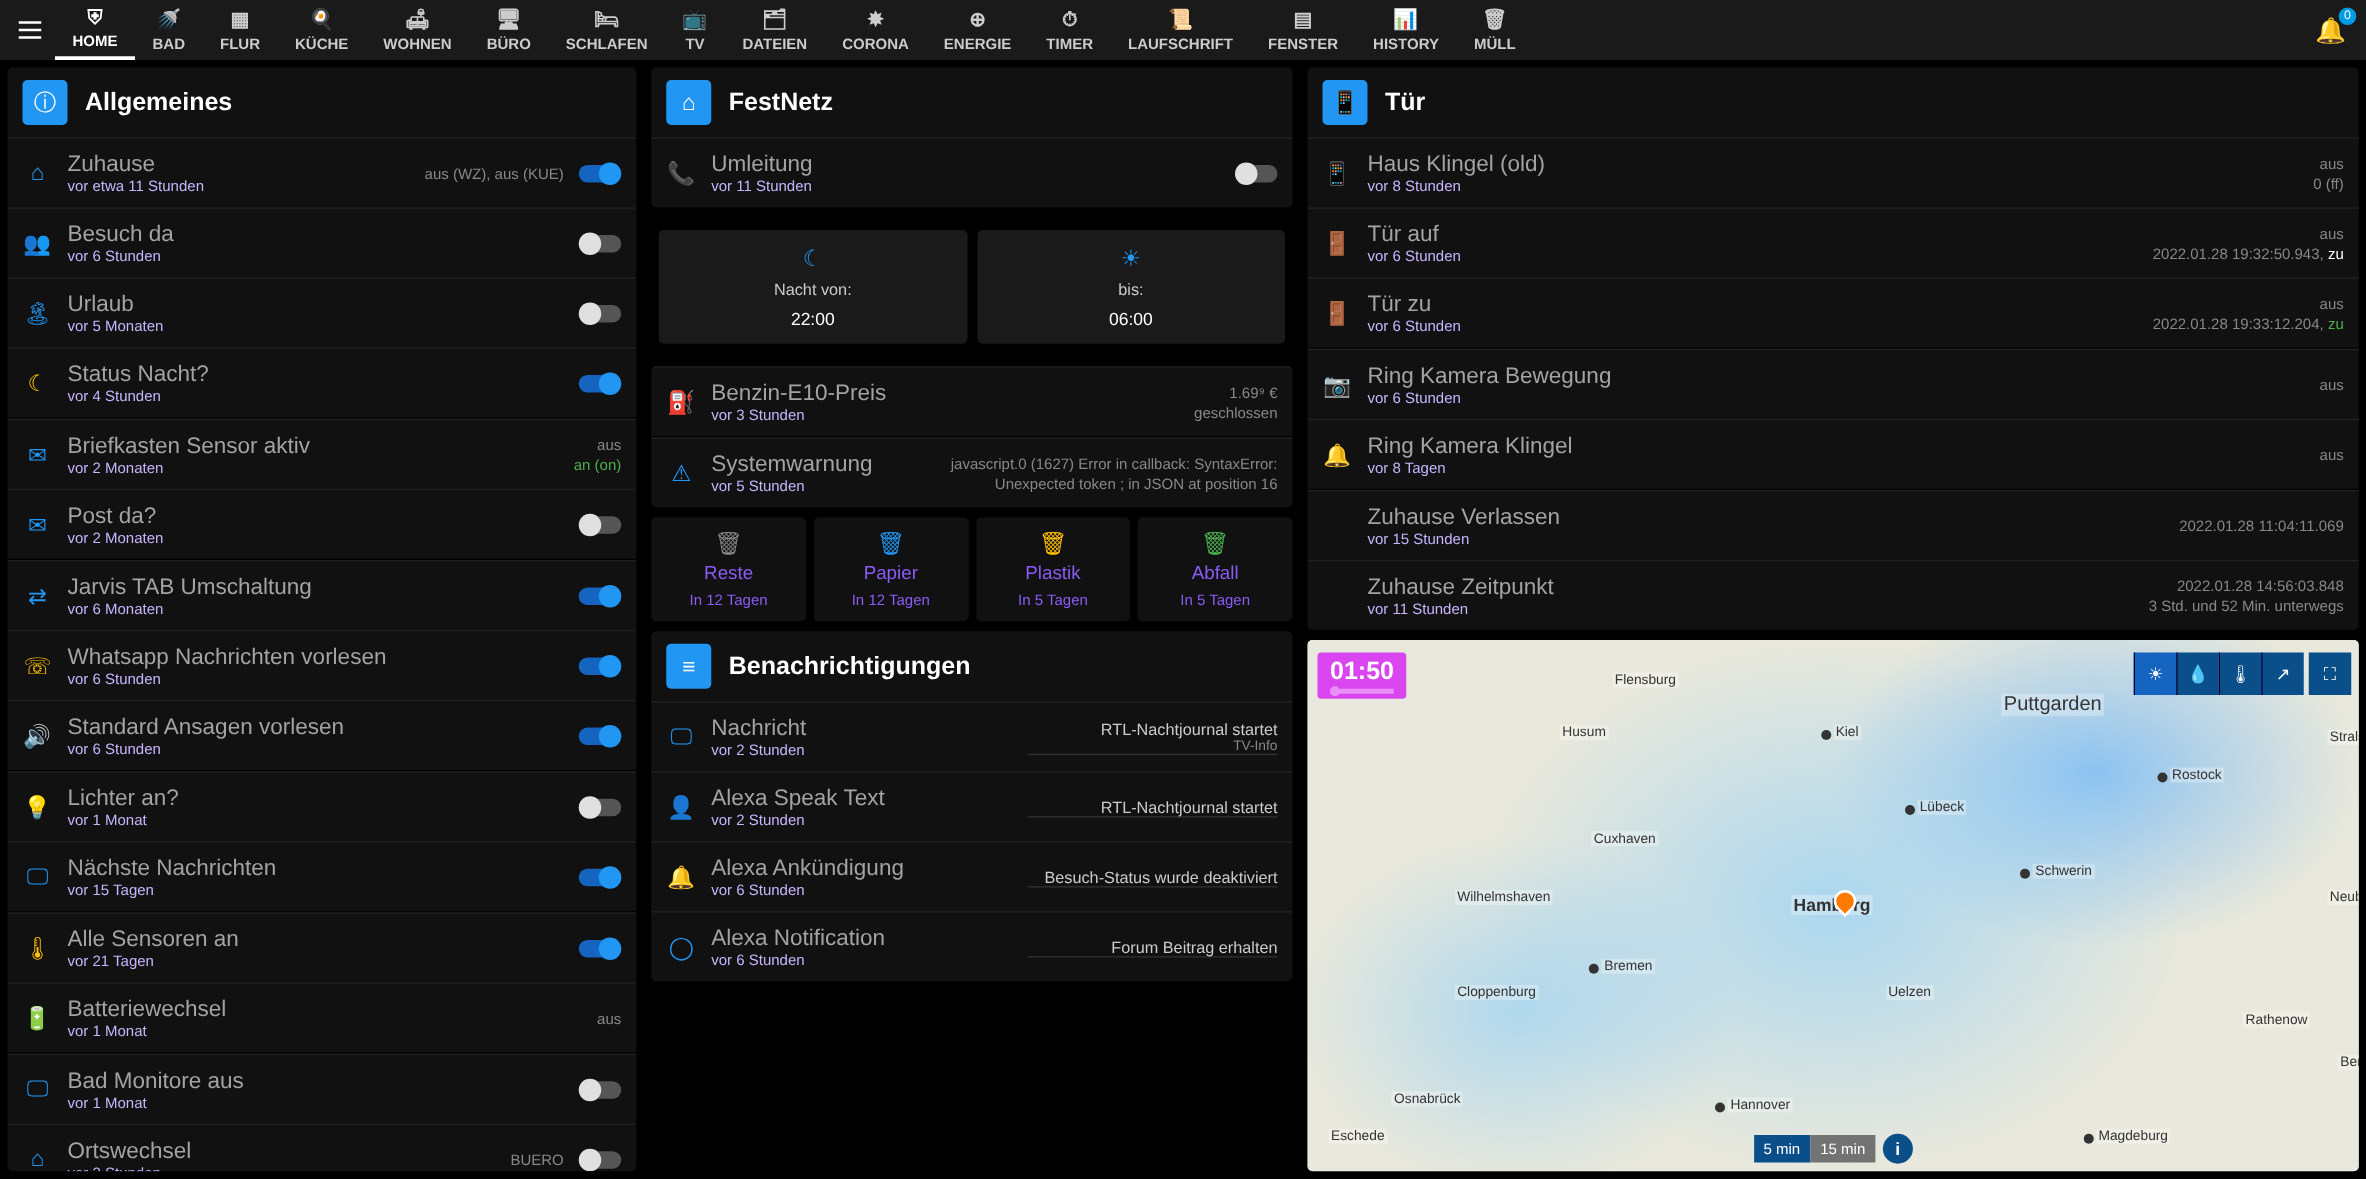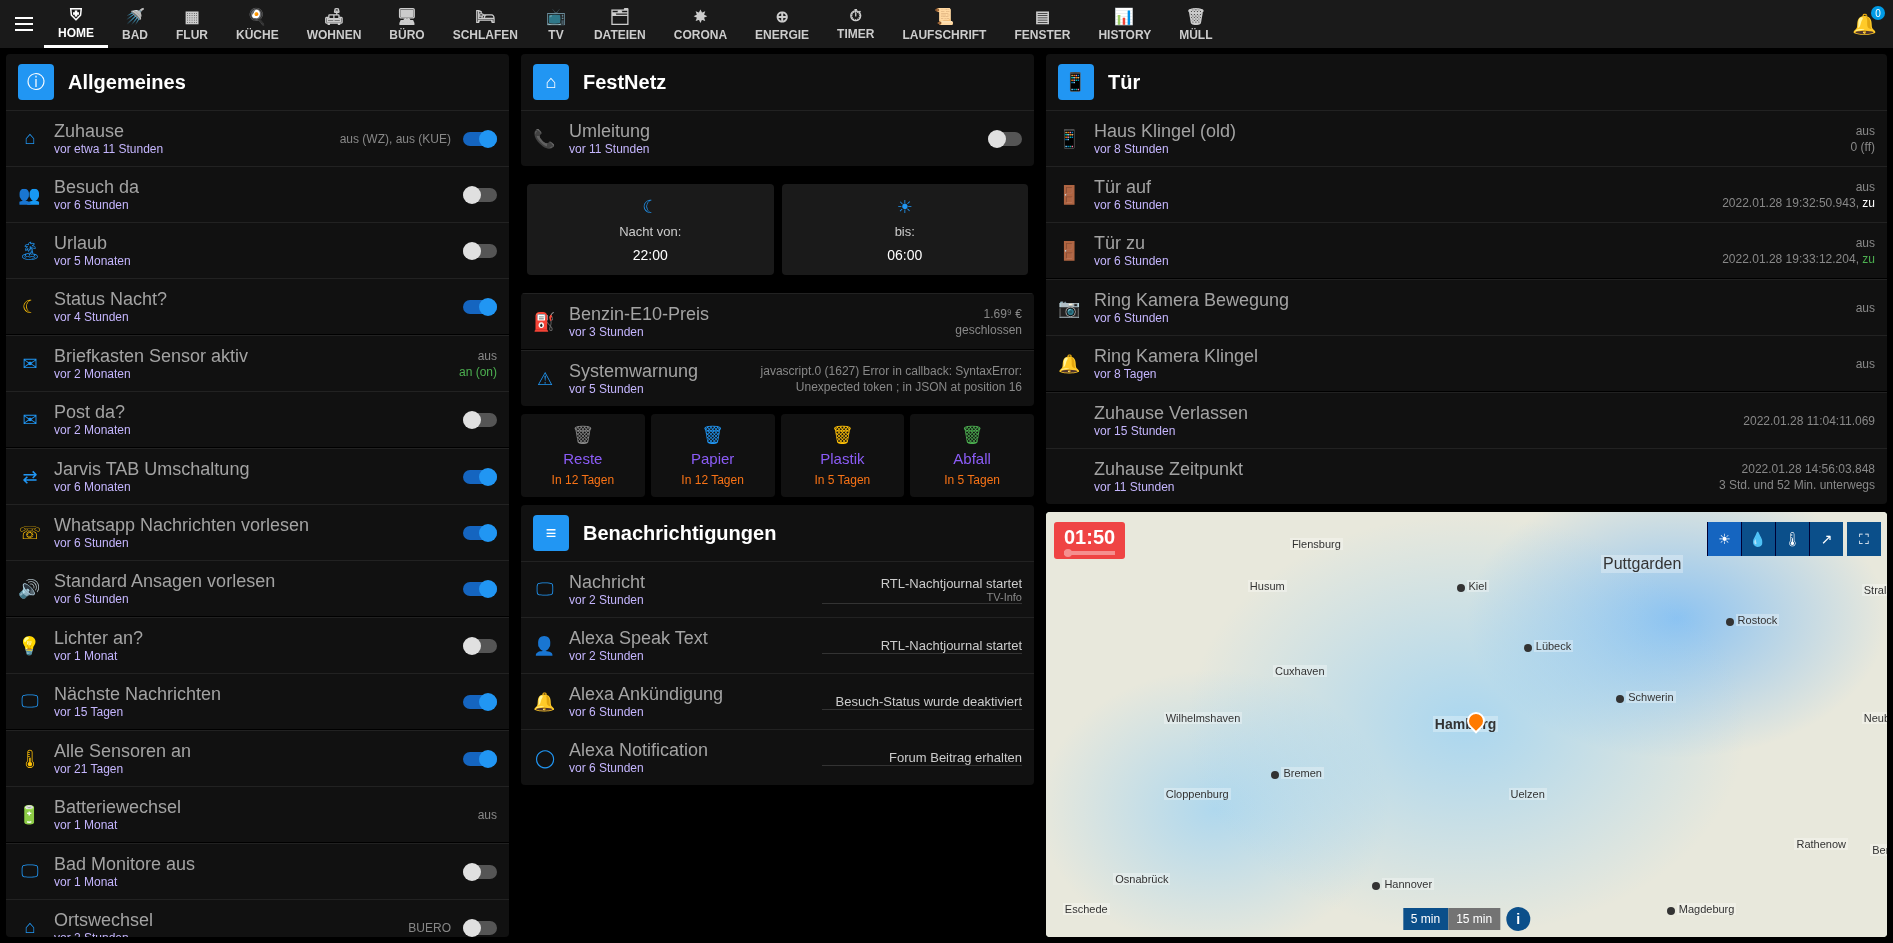--- a/index.html
+++ b/index.html
@@ -37,28 +37,28 @@
 .y{color:#ffc107}.b{color:#2196F3}.g{color:#4caf50}.grey{color:#888}.w{color:#fff}
 .twocards{display:flex;gap:8px}
 .smallcard{flex:1;background:#1a1a1a;border-radius:4px;padding:12px;text-align:center}
 .smallcard .sic{color:#2196F3;font-size:18px;margin-bottom:6px;display:block}
 .smallcard .lbl{font-size:13px;color:#ccc;margin-bottom:8px}
 .smallcard .val{font-size:14px;color:#fff}
 .fourcards{display:flex;gap:6px}
 .tiny{flex:1;background:#111;border-radius:4px;padding:10px 4px;text-align:center}
 .tiny .tic{font-size:18px;margin-bottom:4px;display:block}
 .tiny .tl{font-size:15px;color:#8b5cf6;margin-bottom:6px}
-.tiny .tv{font-size:12px;color:#f97316}
+.tiny .tv{font-size:12px;color:#8b5cf6}
 .msgright{text-align:right;font-size:13px;color:#ccc;border-bottom:1px solid #333;min-width:200px;display:flex;flex-direction:column;align-items:flex-end}
 .msgright .l2{font-size:11px;color:#888;border:none}
 .map{flex:1;min-height:360px;position:relative;border-radius:4px;overflow:hidden;background:#d8e8d0}
 .map-overlay{position:absolute;inset:0;background:radial-gradient(ellipse 400px 300px at 50% 50%, rgba(120,200,255,0.55), rgba(120,200,255,0) 70%), radial-gradient(ellipse 300px 200px at 75% 25%, rgba(80,170,255,0.6), rgba(80,170,255,0) 70%), radial-gradient(ellipse 250px 200px at 20% 70%, rgba(120,200,255,0.5), rgba(120,200,255,0) 70%), #e8e8dc}
 .map-city{position:absolute;font-size:11px;color:#333;background:rgba(255,255,255,0.3);padding:0 2px}
 .dot{position:absolute;width:8px;height:8px;background:#333;border-radius:50%}
-.map-time{position:absolute;top:10px;left:8px;background:#ef4444;color:#fff;font-size:20px;font-weight:bold;padding:4px 10px;border-radius:3px}
+.map-time{position:absolute;top:10px;left:8px;background:#d946ef;color:#fff;font-size:20px;font-weight:bold;padding:4px 10px;border-radius:3px}
 .map-time .bar{height:4px;background:#fff;opacity:.4;margin-top:2px;position:relative}
 .map-time .bar::after{content:"";position:absolute;left:0;top:-2px;width:8px;height:8px;background:#fff;border-radius:50%}
 .map-tools{position:absolute;top:10px;right:44px;display:flex}
 .map-tools .mt{width:34px;height:34px;background:#0b4f8a;color:#fff;display:flex;align-items:center;justify-content:center;font-size:14px;border-left:1px solid #003}
 .map-tools .mt.active{background:#1565c0}
 .map-full{position:absolute;top:10px;right:6px;width:34px;height:34px;background:#0b4f8a;color:#fff;display:flex;align-items:center;justify-content:center}
 .map-btm{position:absolute;bottom:6px;left:50%;transform:translateX(-50%);display:flex;align-items:center;gap:0}
 .map-btm .seg{background:#0b4f8a;color:#fff;padding:4px 8px;font-size:12px}
 .map-btm .seg.active{background:#737373}
 .map-btm .info{width:24px;height:24px;background:#0b4f8a;color:#fff;border-radius:50%;display:flex;align-items:center;justify-content:center;margin-left:6px;font-weight:bold}
@@ -552,21 +552,21 @@
           <div class="map-city" style="left: 97%; top: 17%; font-weight: normal; font-size: 11px;">Stralsund</div>
           <div class="map-city" style="left: 14%; top: 47%; font-weight: normal; font-size: 11px;">Wilhelmshaven</div>
           <div class="map-city" style="left: 46%; top: 48%; font-weight: bold; font-size: 14px;">Hamburg</div>
           <div class="map-city" style="left: 69%; top: 42%; font-weight: normal; font-size: 11px;">Schwerin</div>
           <div class="dot" style="left: calc(69% - 10px); top: calc(42% + 4px);"></div>
           <div class="map-city" style="left: 97%; top: 47%; font-weight: normal; font-size: 11px;">Neubranden</div>
           <div class="map-city" style="left: 28%; top: 60%; font-weight: normal; font-size: 11px;">Bremen</div>
           <div class="dot" style="left: calc(28% - 10px); top: calc(60% + 4px);"></div>
           <div class="map-city" style="left: 14%; top: 65%; font-weight: normal; font-size: 11px;">Cloppenburg</div>
           <div class="map-city" style="left: 55%; top: 65%; font-weight: normal; font-size: 11px;">Uelzen</div>
-          <div class="map-city" style="left: 89%; top: 70%; font-weight: normal; font-size: 11px; margin-top: 28px;">Rathenow</div>
+          <div class="map-city" style="left: 89%; top: 70%; font-weight: normal; font-size: 11px;">Rathenow</div>
           <div class="map-city" style="left: 98%; top: 78%; font-weight: normal; font-size: 11px;">Berl</div>
           <div class="map-city" style="left: 8%; top: 85%; font-weight: normal; font-size: 11px;">Osnabrück</div>
           <div class="map-city" style="left: 40%; top: 86%; font-weight: normal; font-size: 11px;">Hannover</div>
           <div class="dot" style="left: calc(40% - 10px); top: calc(86% + 4px);"></div>
           <div class="map-city" style="left: 2%; top: 92%; font-weight: normal; font-size: 11px;">Eschede</div>
           <div class="map-city" style="left: 75%; top: 92%; font-weight: normal; font-size: 11px;">Magdeburg</div>
           <div class="dot" style="left: calc(75% - 10px); top: calc(92% + 4px);"></div>
         </div>
       <div class="marker" style="left:50%;top:47%"></div>
       <div class="map-time"><span>01:50</span><div class="bar"></div></div>

